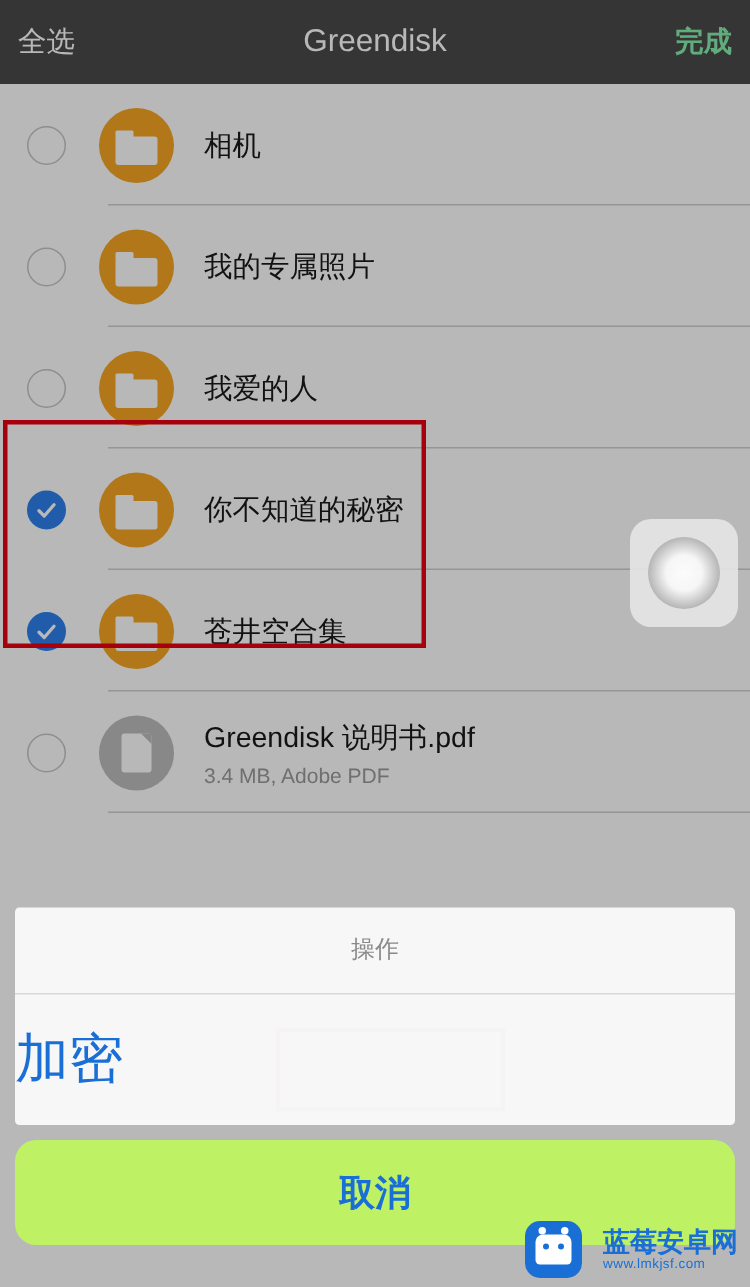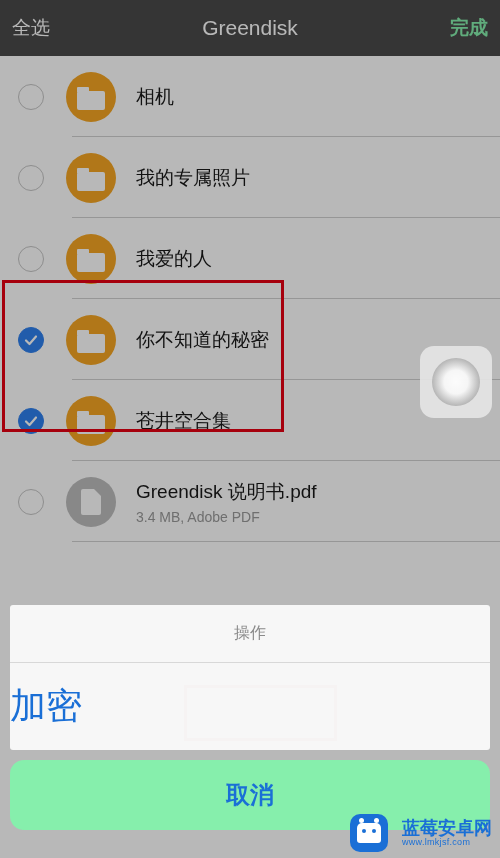--- a/index.html
+++ b/index.html
@@ -36,21 +36,21 @@
     .selbox.items { left: 2px; top: 280px; width: 282px; height: 152px; }
     .selbox.encrypt { left: 184px; top: 685px; width: 153px; height: 56px; }
 
     .assist { position: absolute; right: 8px; top: 346px; width: 72px; height: 72px; background: rgba(230,230,230,0.9); border-radius: 14px; z-index: 6; display: flex; align-items: center; justify-content: center; }
     .assist .outer { width: 48px; height: 48px; border-radius: 50%; background: radial-gradient(circle, rgba(255,255,255,0.9) 0%, rgba(255,255,255,0.7) 35%, rgba(130,130,130,0.45) 70%); }
 
     .sheet { position: absolute; left: 10px; right: 10px; bottom: 28px; z-index: 10; }
     .sheet-group { background: rgba(248,248,248,0.98); border-radius: 3px; overflow: hidden; }
     .sheet-title { text-align: center; font-size: 16px; color: #8a8a8a; padding: 18px 0; border-bottom: 1px solid #d8d8d8; }
     .sheet-action { text-align: left; font-size: 36px; color: #1a6fd6; padding: 19px 0; }
-    .sheet-cancel { background: #86efac; border-radius: 14px; margin-top: 10px; text-align: center; font-size: 24px; color: #1a6fd6; font-weight: 600; padding: 19px 16px; }
+    .sheet-cancel { background: #bef264; border-radius: 14px; margin-top: 10px; text-align: center; font-size: 24px; color: #1a6fd6; font-weight: 600; padding: 19px 16px; }
 
     .watermark { position: absolute; right: 8px; bottom: 6px; z-index: 20; display: flex; align-items: center; gap: 14px; }
     .wm-badge { width: 38px; height: 38px; background: #1a6fd6; border-radius: 10px; display: flex; align-items: center; justify-content: center; }
     .wm-face { width: 24px; height: 20px; background: #fff; border-radius: 5px 5px 3px 3px; position: relative; }
     .wm-face::before, .wm-face::after { content: ""; position: absolute; top: 6px; width: 4px; height: 4px; background: #1a6fd6; border-radius: 50%; }
     .wm-face::before { left: 5px; }
     .wm-face::after { right: 5px; }
     .wm-ears { position: absolute; top: -5px; left: 2px; width: 5px; height: 5px; background: #fff; border-radius: 50%; box-shadow: 15px 0 0 #fff; }
     .wm-text { color: #1a6fd6; font-size: 18px; font-weight: 700; line-height: 1; }
     .wm-sub { color: #1a6fd6; font-size: 9px; letter-spacing: 0.3px; }

